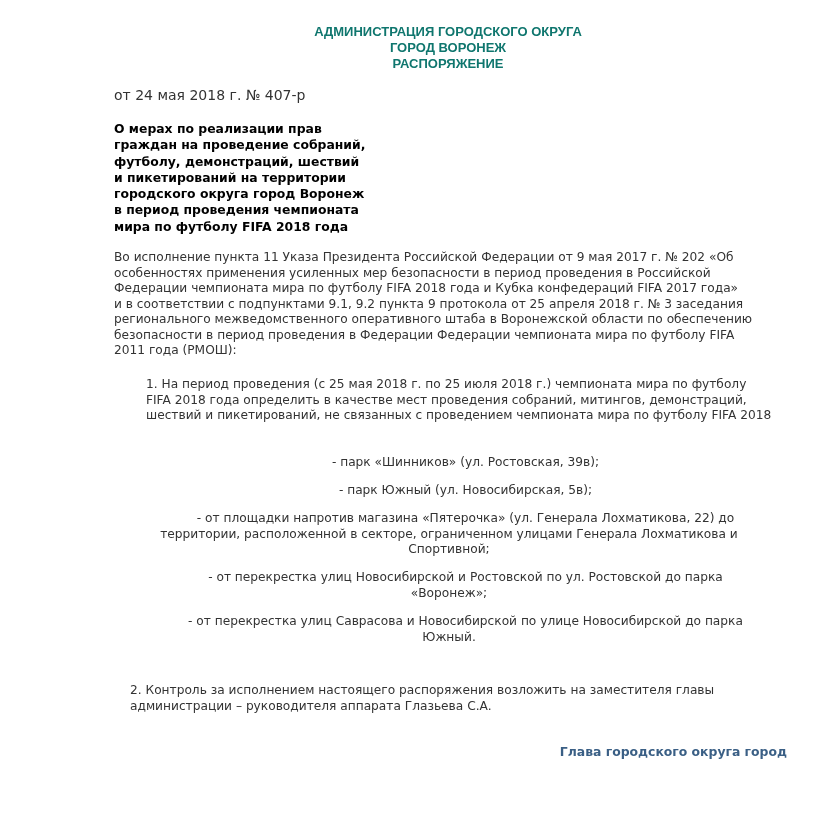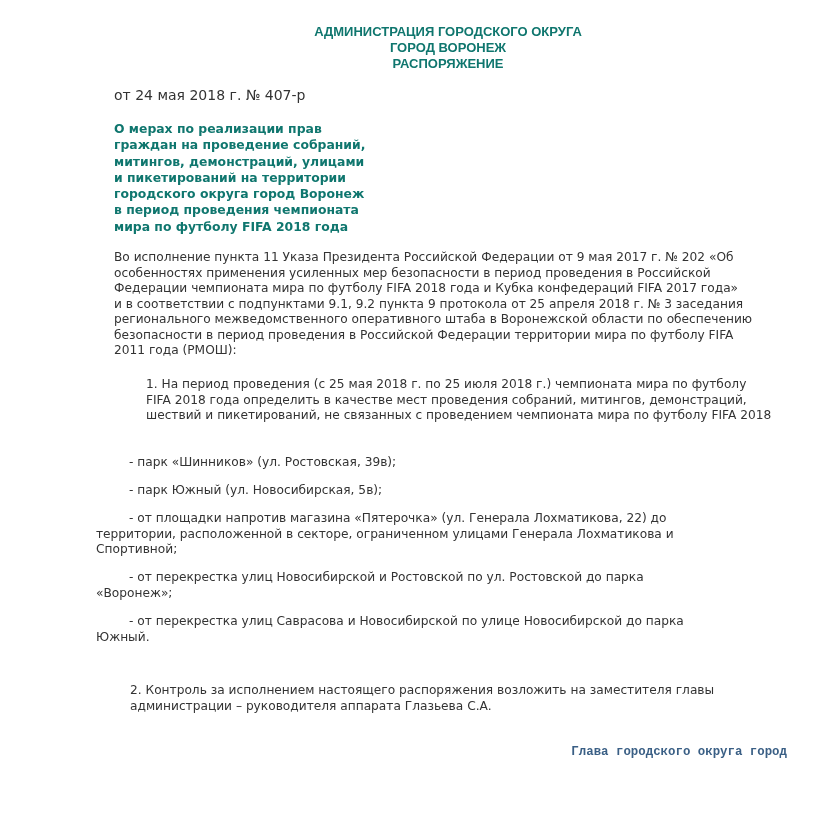--- a/index.html
+++ b/index.html
@@ -35,86 +35,87 @@
     left: 114px;
     top: 88px;
     font-size: 14px;
   }
   .title {
     position: absolute;
     left: 114px;
     top: 121px;
     width: 300px;
     font-weight: bold;
-    color: #0f766e;
+    color: #000000;
     font-size: 12.4px;
     line-height: 16.3px;
   }
   .title div { white-space: nowrap; }
   .para {
     position: absolute;
     left: 114px;
     width: 690px;
   }
   .para div { white-space: nowrap; }
   .intro { top: 250px; }
   .p1 { top: 377px; margin-left: 32px; }
   .item {
     position: absolute;
-    left: 96px;
+    left: 104px;
     width: 690px;
+    text-align: center;
   }
   .item div { white-space: nowrap; }
   .item .first { padding-left: 33px; }
   .i1 { top: 455px; }
   .i2 { top: 483px; }
   .i3 { top: 511px; }
   .i4 { top: 570px; }
   .i5 { top: 614px; }
   .p2 { top: 683px; margin-left: 16px; }
   .signature {
     position: absolute;
     right: 26px;
     top: 744px;
     text-align: right;
     font-weight: bold;
     color: #3a5f85;
     font-size: 12.4px;
     line-height: 16.3px;
   }
-  .signature div { white-space: nowrap; font-family: Liberation Mono, monospace; }
+  .signature div { white-space: nowrap; }
 </style>
 </head>
 <body>
 
 <div class="header">
   <div>АДМИНИСТРАЦИЯ ГОРОДСКОГО ОКРУГА</div>
   <div>ГОРОД ВОРОНЕЖ</div>
   <div>РАСПОРЯЖЕНИЕ</div>
 </div>
 
 <div class="date">от 24 мая 2018 г. № 407-р</div>
 
 <div class="title">
   <div>О мерах по реализации прав</div>
   <div>граждан на проведение собраний,</div>
-  <div>митингов, демонстраций, улицами</div>
+  <div>футболу, демонстраций, шествий</div>
   <div>и пикетирований на территории</div>
   <div>городского округа город Воронеж</div>
   <div>в период проведения чемпионата</div>
   <div>мира по футболу FIFA 2018 года</div>
 </div>
 
 <div class="para intro">
   <div>Во исполнение пункта 11 Указа Президента Российской Федерации от 9 мая 2017 г. № 202 «Об</div>
   <div>особенностях применения усиленных мер безопасности в период проведения в Российской</div>
   <div>Федерации чемпионата мира по футболу FIFA 2018 года и Кубка конфедераций FIFA 2017 года»</div>
   <div>и в соответствии с подпунктами 9.1, 9.2 пункта 9 протокола от 25 апреля 2018 г. № 3 заседания</div>
   <div>регионального межведомственного оперативного штаба в Воронежской области по обеспечению</div>
-  <div>безопасности в период проведения в Российской Федерации территории мира по футболу FIFA</div>
+  <div>безопасности в период проведения в Федерации Федерации чемпионата мира по футболу FIFA</div>
   <div>2011 года (РМОШ):</div>
 </div>
 
 <div class="para p1">
   <div>1. На период проведения (с 25 мая 2018 г. по 25 июля 2018 г.) чемпионата мира по футболу</div>
   <div>FIFA 2018 года определить в качестве мест проведения собраний, митингов, демонстраций,</div>
   <div>шествий и пикетирований, не связанных с проведением чемпионата мира по футболу FIFA 2018</div>
 </div>
 
 <div class="item i1">

